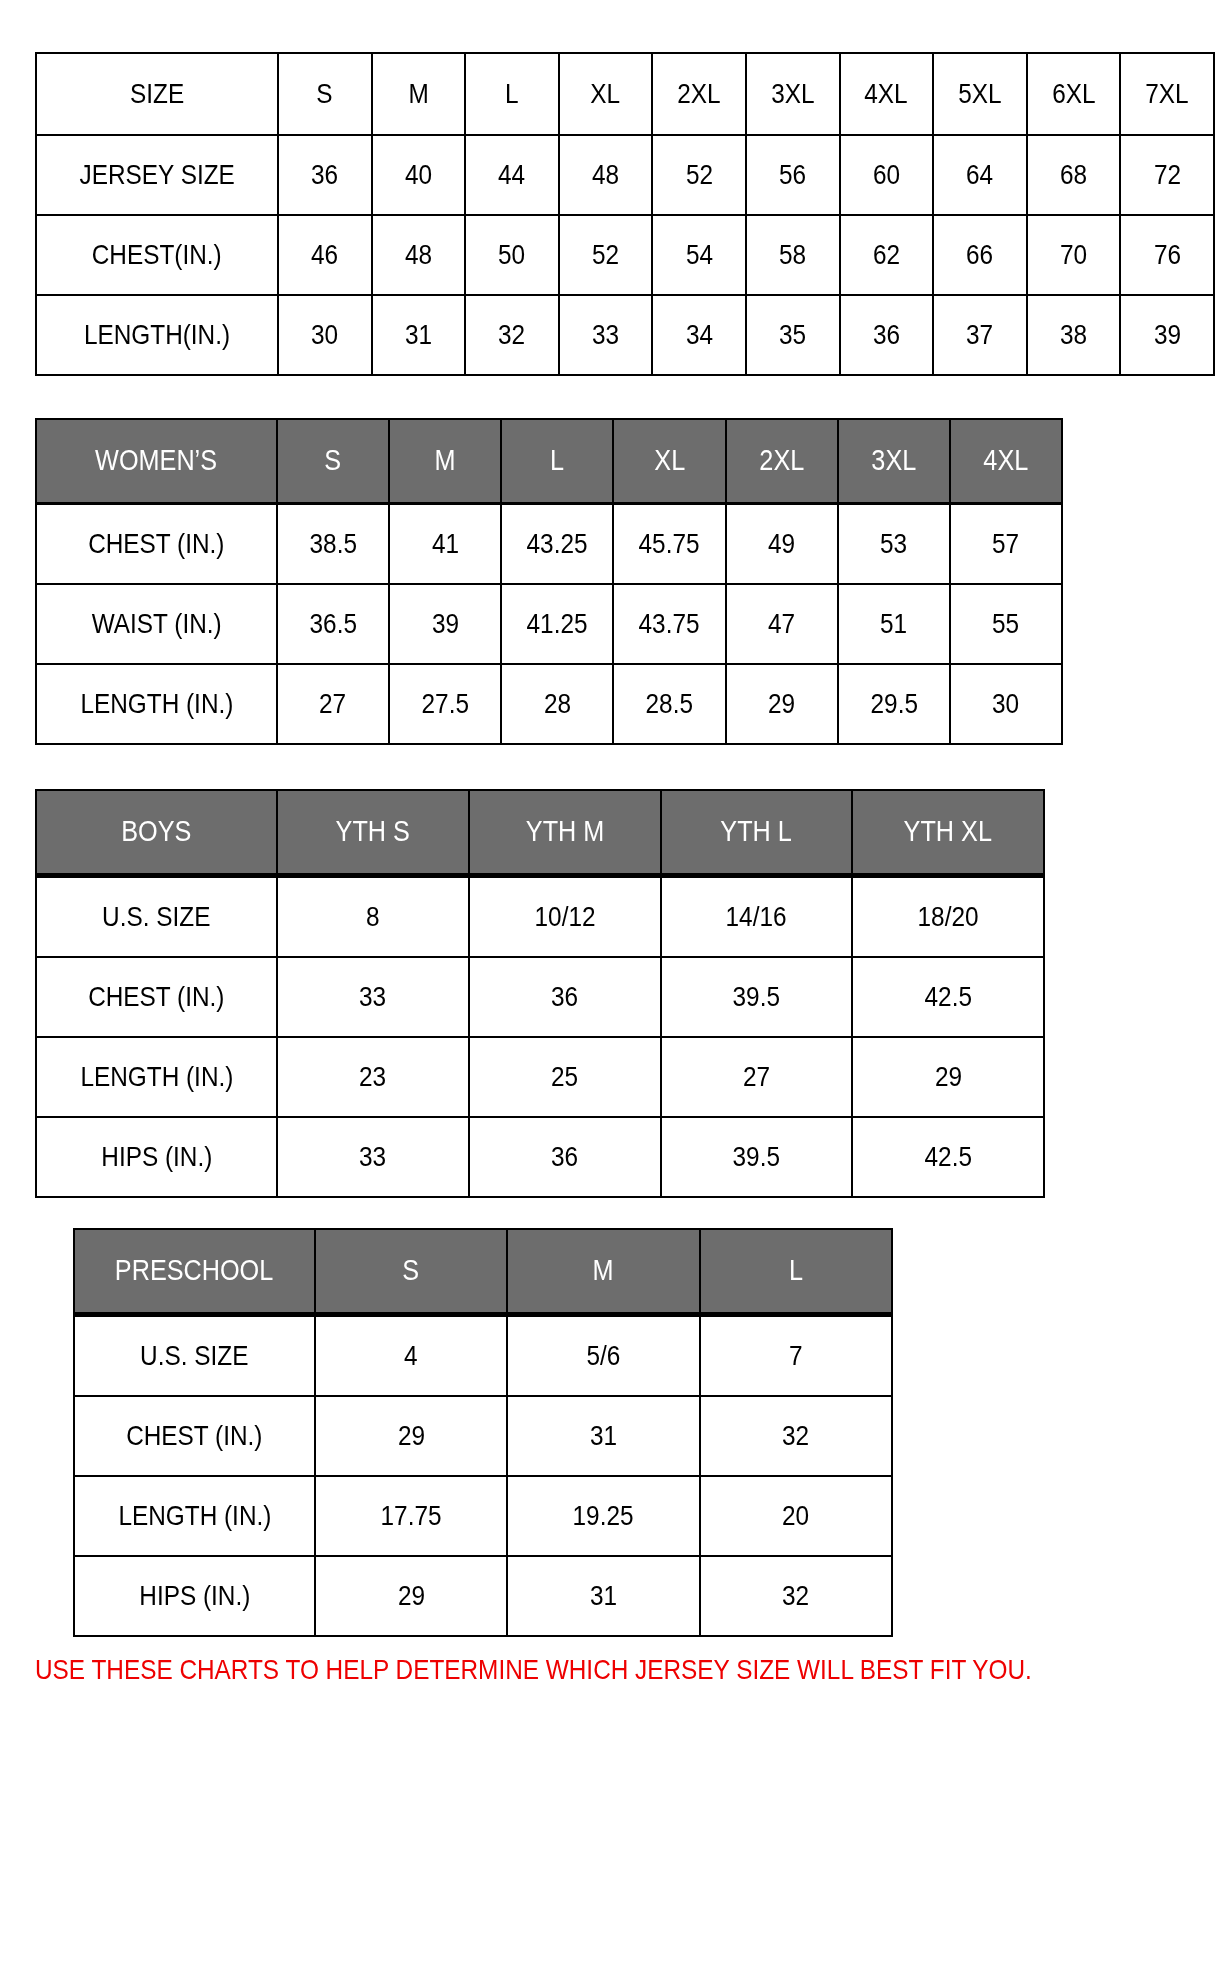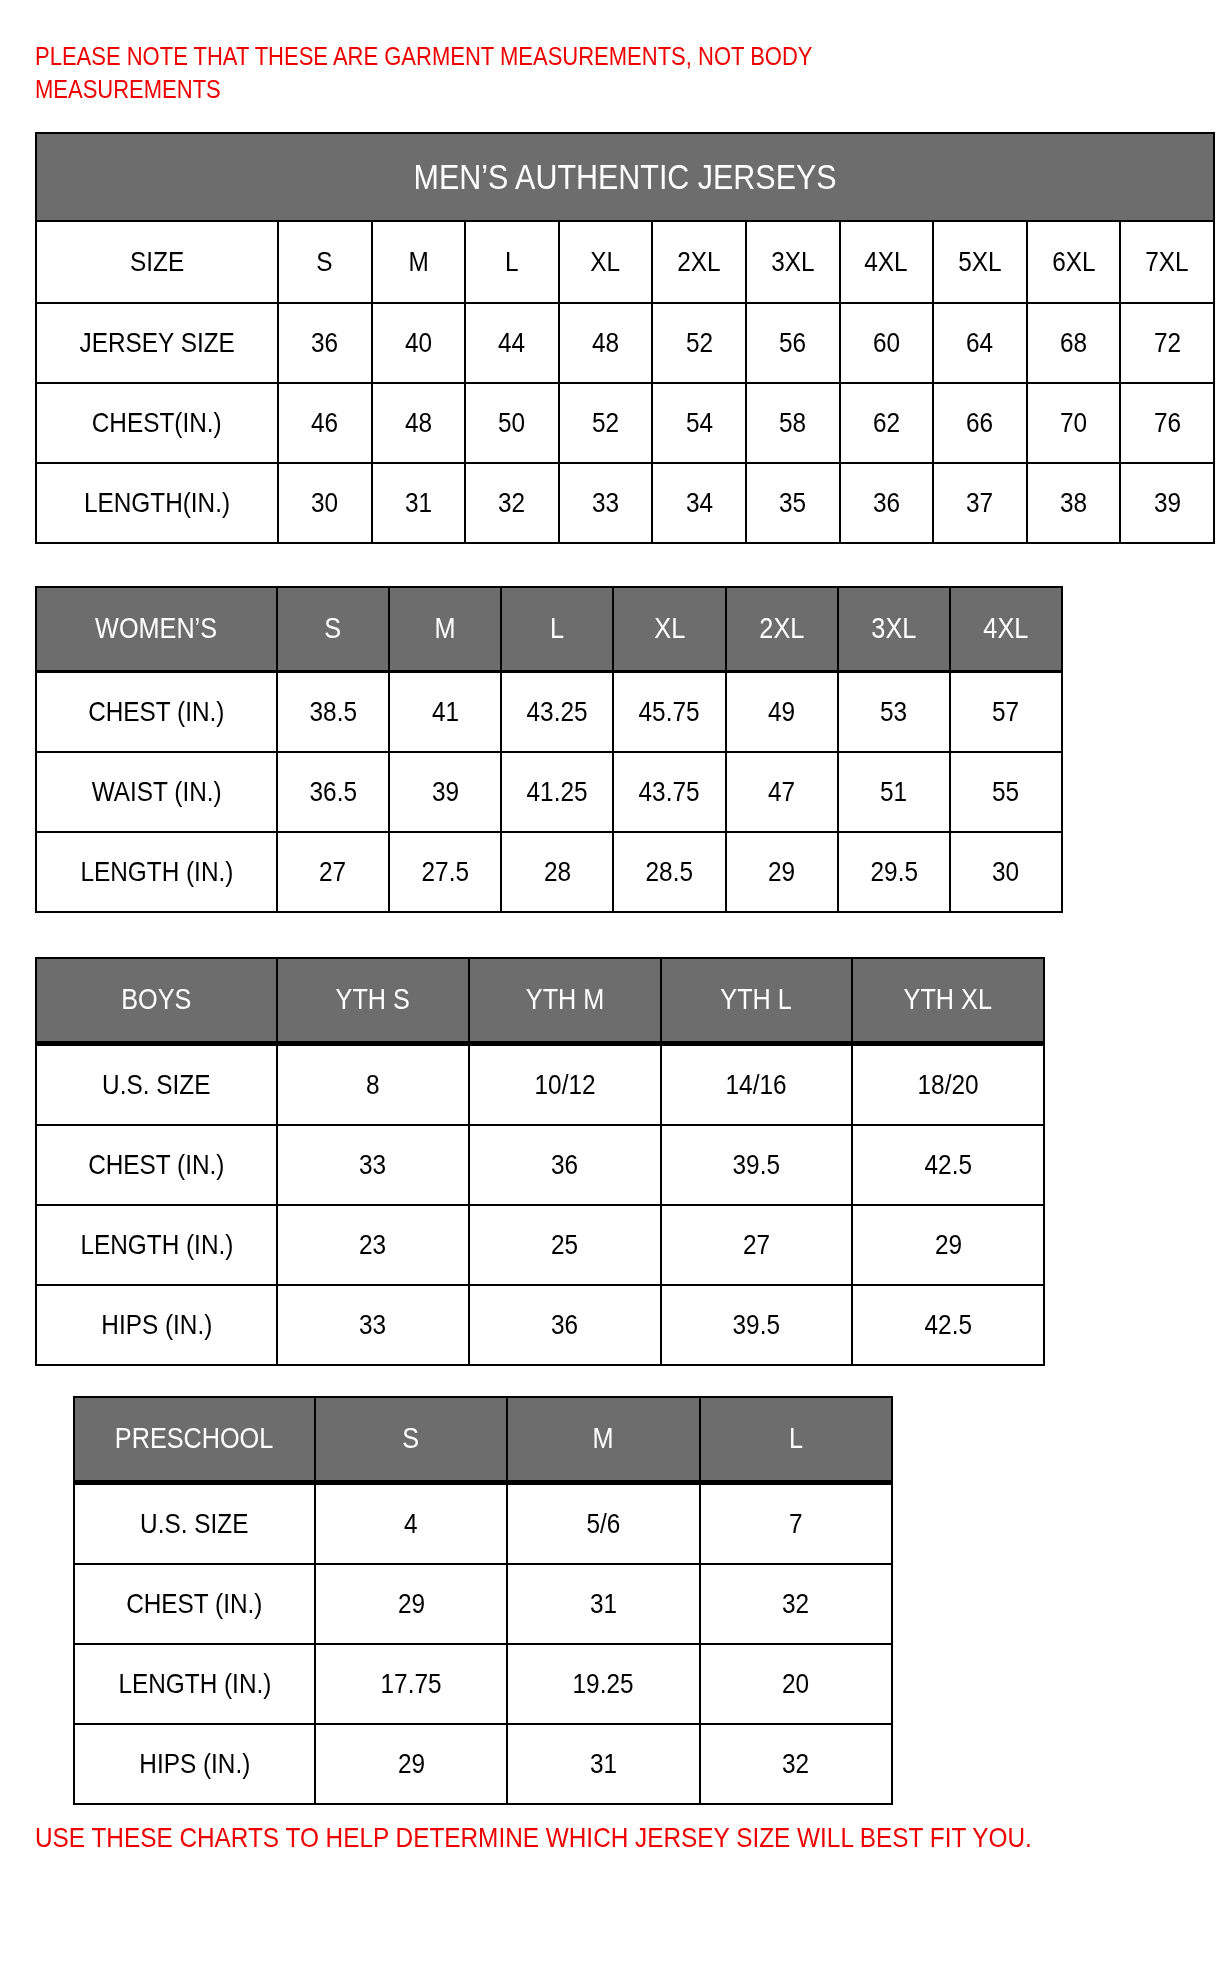--- a/index.html
+++ b/index.html
@@ -56,31 +56,27 @@
   .t-boys tr.hdr th, .t-pre tr.hdr th { border-bottom: 5px solid #000; }
 
   .narrow { max-width: 160px; }
 </style>
 </head>
 <body>
 
 <div class="page">
 
 
-  <div class="note note-top"><span class="note-span">PLEASE NOTE THAT THESE ARE GARMENT MEASUREMENTS, NOT BODY MEASUREMENTS</span></div>
 
   <table class="t t-mens">
     <colgroup>
         <col class="col-label">
         <col span="10">
       </colgroup>
     <tbody>
-    <tr class="band">
-      <th colspan="11"><span class="c band-text">MEN’S AUTHENTIC JERSEYS</span></th>
-    </tr>
     <tr class="size-r">
       <td><span class="c">SIZE</span></td>
       <td><span class="c">S</span></td>
       <td><span class="c">M</span></td>
       <td><span class="c">L</span></td>
       <td><span class="c">XL</span></td>
       <td><span class="c">2XL</span></td>
       <td><span class="c">3XL</span></td>
       <td><span class="c">4XL</span></td>
       <td><span class="c">5XL</span></td>

